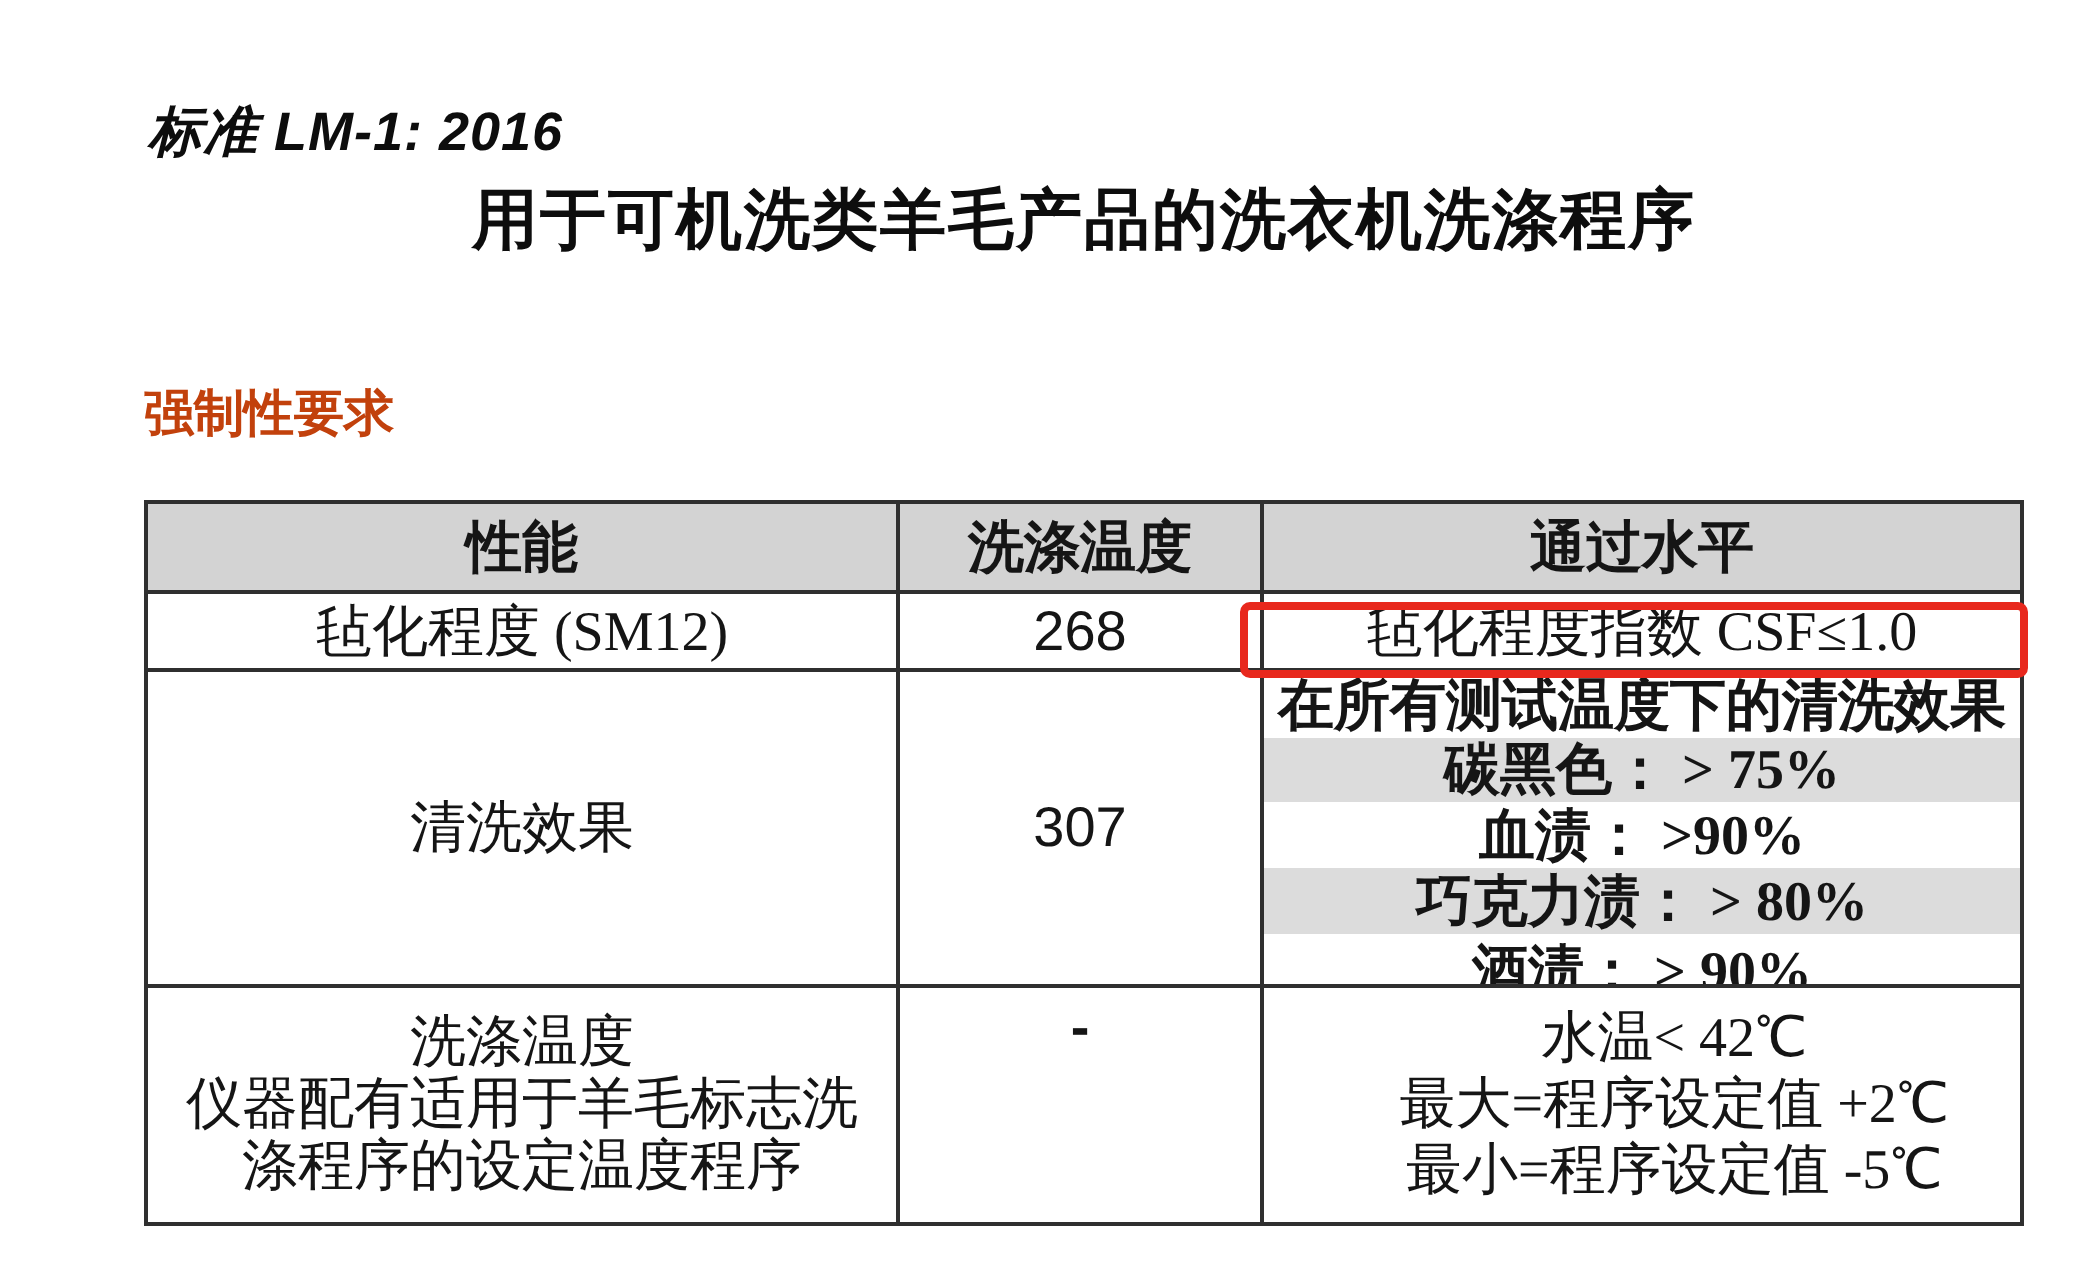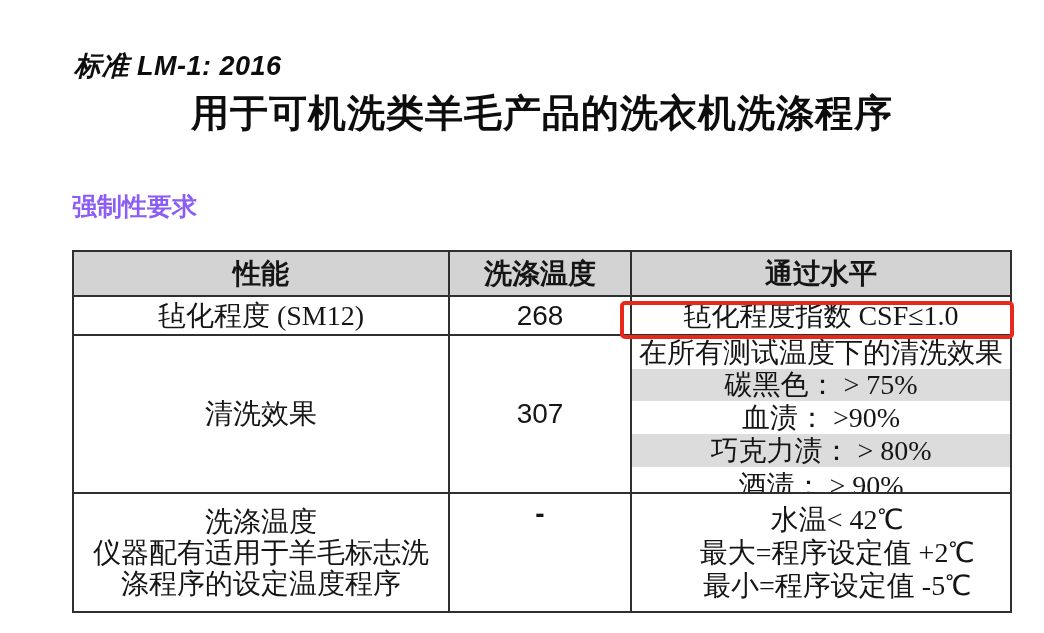--- a/index.html
+++ b/index.html
@@ -19,29 +19,29 @@
     position: absolute; left: 74px; top: 16px;
     font-family: "Liberation Sans", sans-serif;
     font-weight: bold; font-style: italic;
     font-size: 27px; letter-spacing: 0.5px;
     color: #0d0d0d;
     margin-top: 32px;
   }
   .doc-title {
     position: absolute; left: 72px; top: 88px; width: 940px;
     text-align: center;
-    font-weight: bold; font-size: 38px;
+    font-weight: bold; font-size: 33px;
     letter-spacing: 1px;
     color: #0d0d0d;
   }
   .section-heading {
     position: absolute; left: 72px; top: 190px;
     font-family: Liberation Serif, serif;
     font-weight: bold; font-size: 25px;
-    color: #8b5cf6;
+    color: #c2410c;
   }
   .tbl {
     position: absolute; left: 72px; top: 250px; width: 940px;
     border: 2px solid #2f2f2f;
     box-sizing: border-box;
     font-size: 28px;
   }
   .tr { display: flex; }
   .td {
     box-sizing: border-box;
@@ -60,20 +60,21 @@
     border-bottom: 2px solid #2f2f2f;
   }
   .row-1 .td { height: 39px; border-bottom: 2px solid #2f2f2f; }
   .row-2 .td { height: 158px; border-bottom: 2px solid #2f2f2f; }
   .row-3 .td { height: 117px; }
   .sans-num { font-family: "Liberation Sans", sans-serif; }
   .stack { width: 100%; height: 100%; display: flex; flex-direction: column; padding: 0; }
   .stack .line {
     display: flex; align-items: center; justify-content: center;
     width: 100%;
+    font-weight: bold;
   }
   .stack .line:nth-child(1) { height: 33px; }
   .stack .line:nth-child(2) { height: 32px; background: #dcdcdc; }
   .stack .line:nth-child(3) { height: 33px; border-radius: 11px; }
   .stack .line:nth-child(4) { height: 33px; background: #dcdcdc; }
   .stack .line:nth-child(5) { flex: 1; }
   .multi {
     display: flex; flex-direction: column;
     align-items: center; justify-content: center;
     width: 100%; line-height: 31px; padding: 0 8px;

